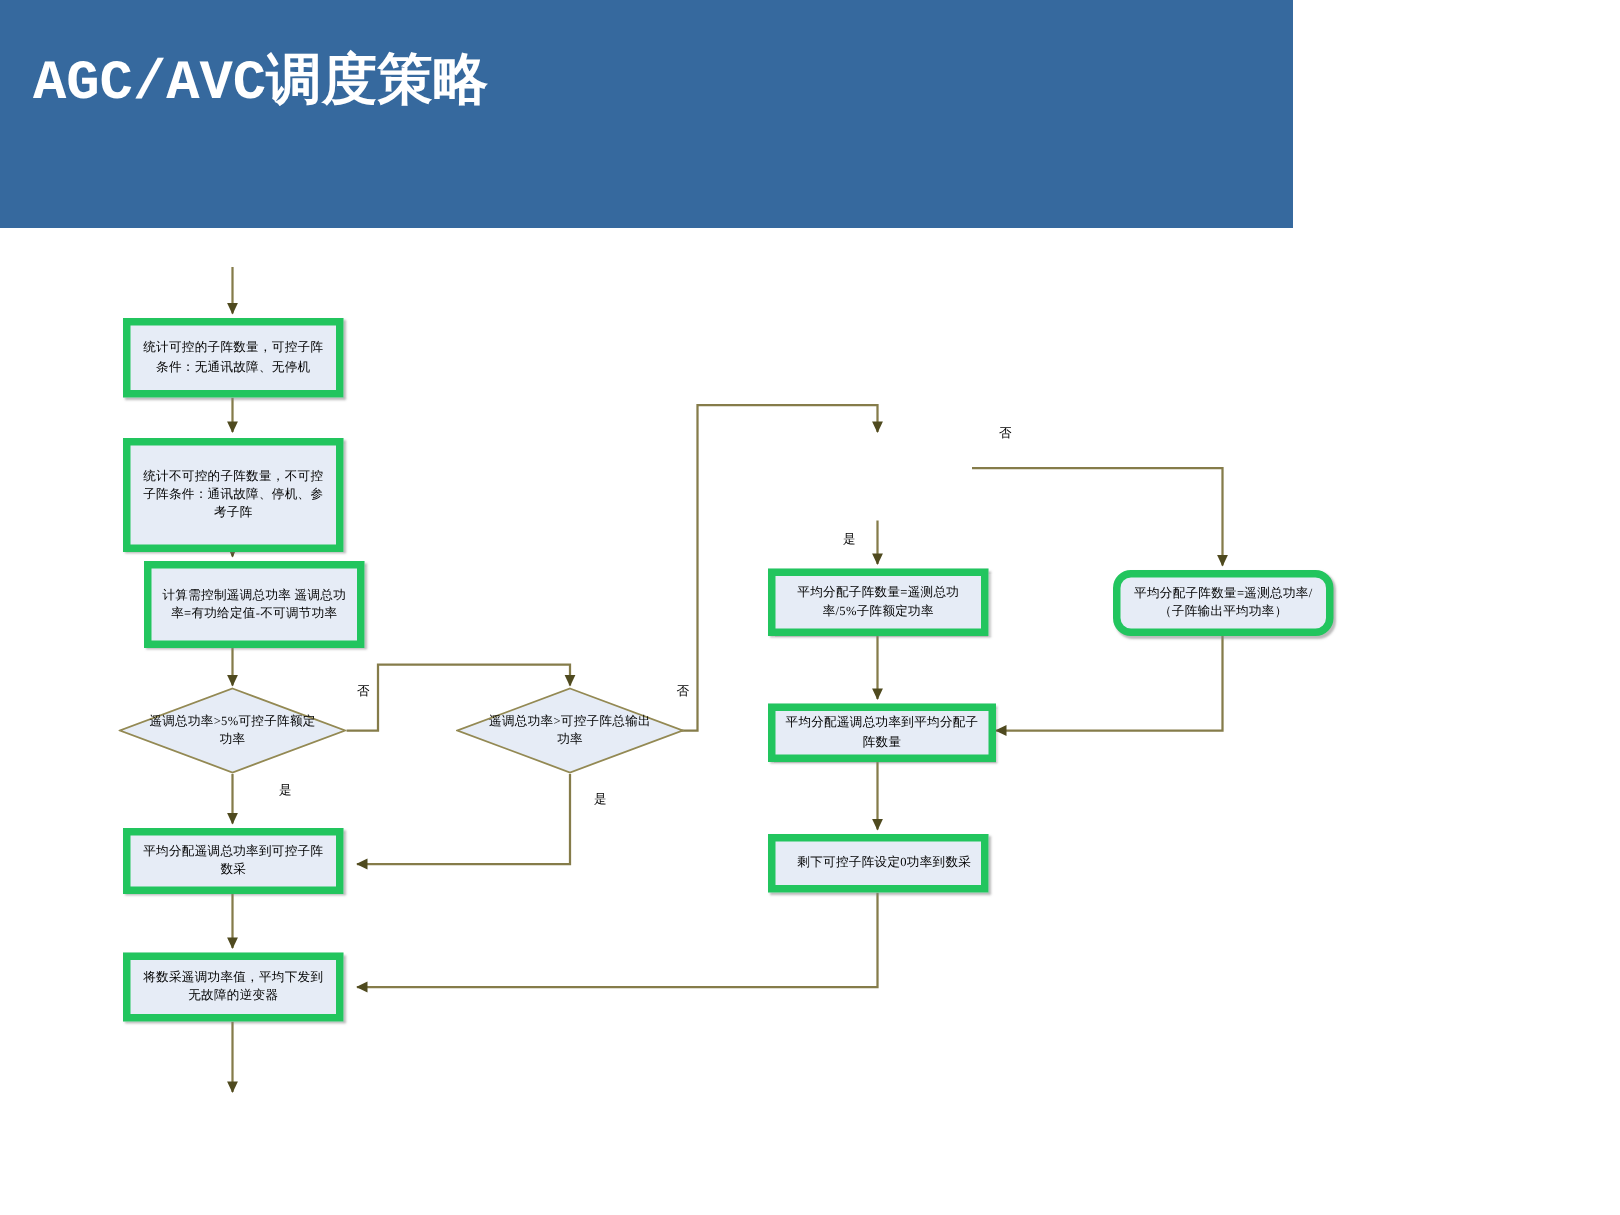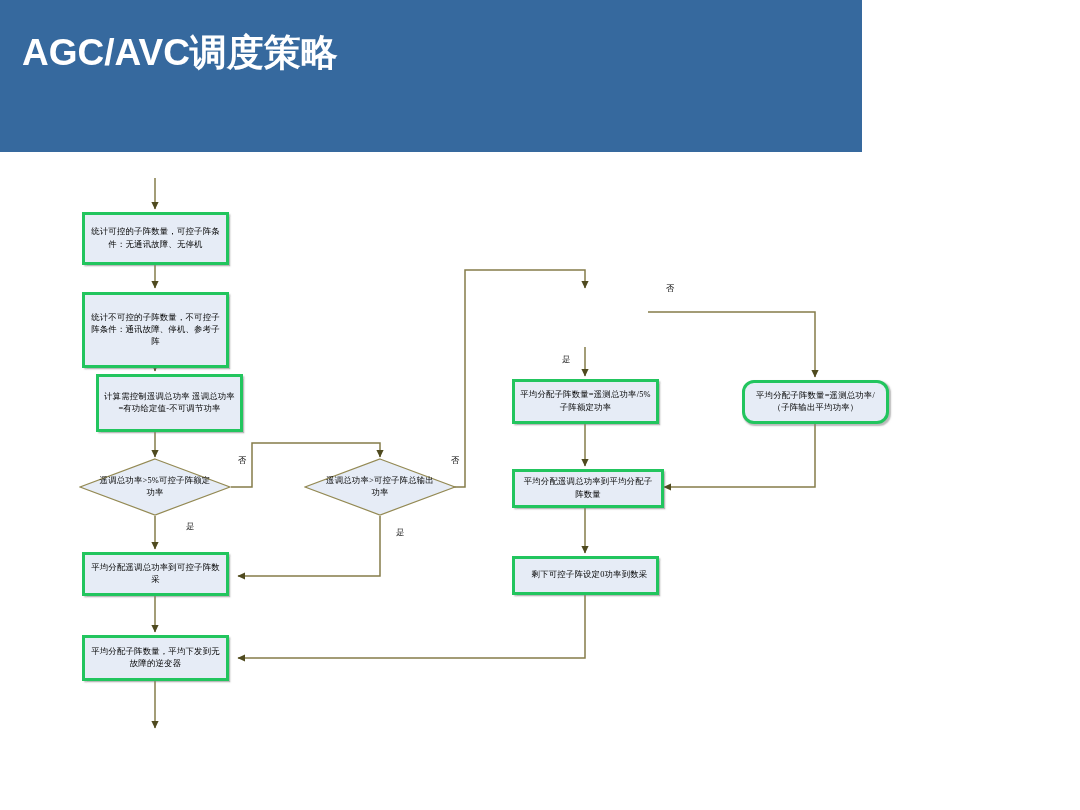--- a/index.html
+++ b/index.html
@@ -9,41 +9,41 @@
     font-family:"Liberation Serif","DejaVu Serif",serif;
     overflow:hidden;
     position:relative;
   }
   #header-band{
     position:absolute;left:0;top:0;width:862px;height:152px;
     background:#36699e;
   }
   #slide-title{
     position:absolute;left:22px;top:28px;
-    font-family:Liberation Sans, sans-serif;
+    font-family:Liberation Mono, monospace;
     font-weight:bold;font-size:37px;color:#ffffff;
     letter-spacing:0px;white-space:nowrap;
   }
   #canvas{
     position:absolute;left:0;top:0;width:1080px;height:810px;
   }
   svg#wires{position:absolute;left:0;top:0;width:1080px;height:810px;}
   .node{
     position:absolute;
     box-sizing:border-box;
     display:flex;align-items:center;justify-content:center;
     text-align:center;
     color:#000000;
     font-size:8.4px;
     line-height:1.45;
     letter-spacing:0.2px;
   }
   .pbox{
     background:#e6ecf6;
-    border:3px solid #22c55e;
+    border:5px solid #22c55e;
     box-shadow:1.5px 1.5px 1.5px rgba(130,130,130,0.55);
     padding:2px 5px;
     text-align:center;
   }
   .pbox span{display:block;width:100%;}
   .diamond{
     background:transparent;border:0;
   }
   .diamond .dshape{
     position:absolute;left:0;top:0;width:100%;height:100%;
@@ -124,21 +124,21 @@
       <polygon points="76,1 151,29 76,57 1,29" fill="#e6ecf6" stroke="#938953" stroke-width="1.2"></polygon>
     </svg>
     <span>遥调总功率&gt;5%可控子阵额定功率</span>
   </div>
 
   <div class="node pbox" style="left:82px;top:552px;width:147px;height:44px;">
     <span>平均分配遥调总功率到可控子阵数采</span>
   </div>
 
   <div class="node pbox" style="left:82px;top:635px;width:147px;height:46px;">
-    <span>平均分配子阵数量，平均下发到无故障的逆变器</span>
+    <span>将数采遥调功率值，平均下发到无故障的逆变器</span>
   </div>
 
   <div class="node diamond" style="left:304px;top:458px;width:152px;height:58px;">
     <svg class="dshape" viewBox="0 0 152 58" preserveAspectRatio="none">
       <polygon points="76,1 151,29 76,57 1,29" fill="#e6ecf6" stroke="#938953" stroke-width="1.2"></polygon>
     </svg>
     <span>遥调总功率&gt;可控子阵总输出功率</span>
   </div>
 
 

